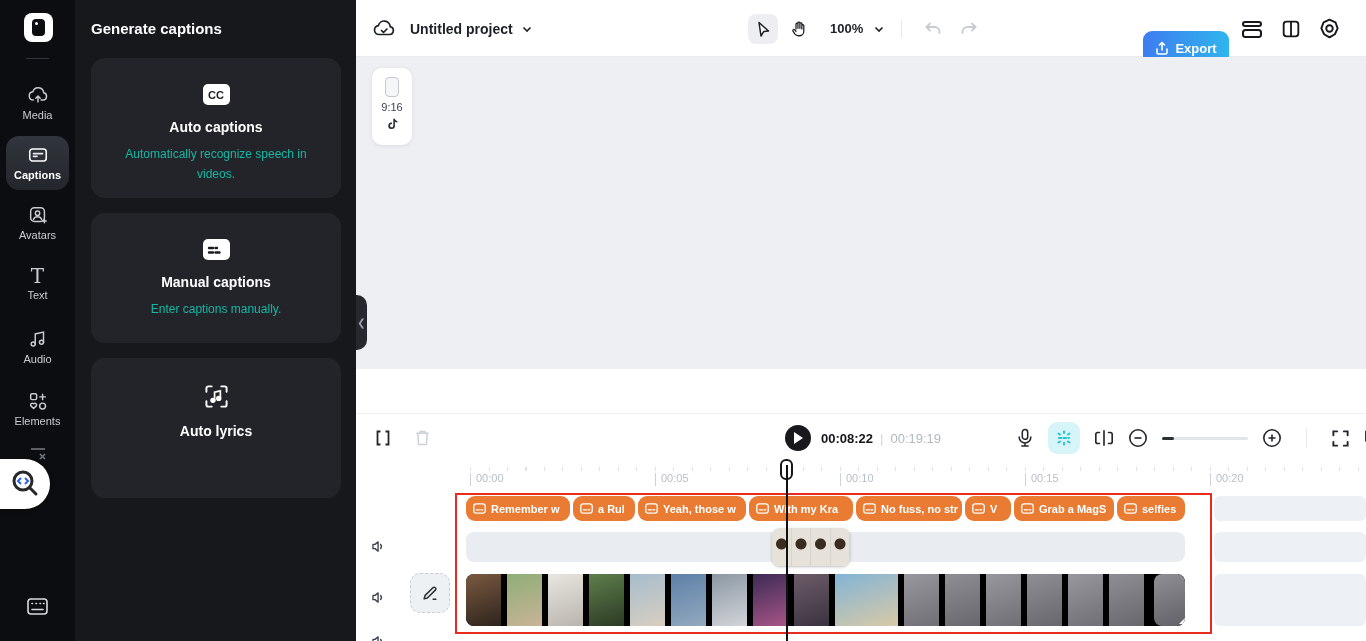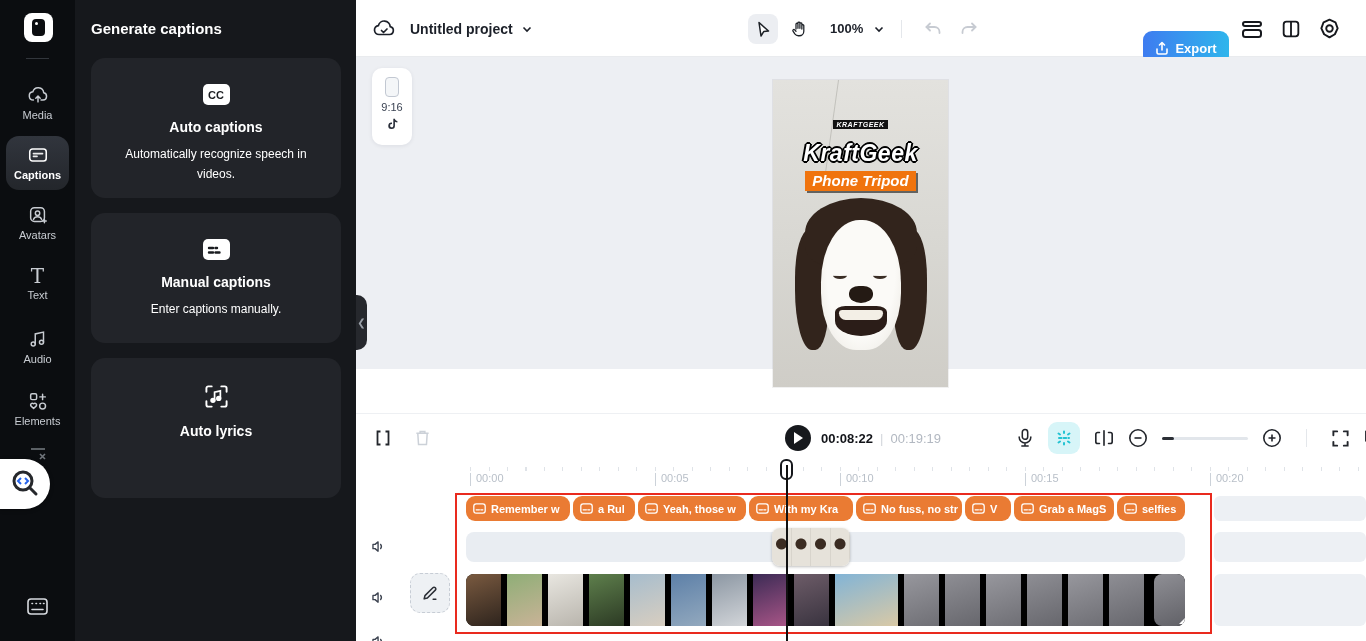--- a/index.html
+++ b/index.html
@@ -21,21 +21,21 @@
   #kbd-icon { position:absolute; left:27px; top:598px; }
   #hidden-item { position:absolute; left:28px; top:446px; opacity:.8; }
   #magnifier-pill { position:absolute; left:0; top:459px; width:50px; height:50px; background:#fff; border-radius:0 25px 25px 0; z-index:40; display:flex; align-items:center; justify-content:center; box-shadow:0 1px 4px rgba(0,0,0,.3); }
 
   
   #panel { position:absolute; left:75px; top:0; width:281px; height:641px; background:#16181c; z-index:20; }
   #panel-title { color:#fff; font-weight:bold; font-size:15px; position:absolute; left:16px; top:20px; }
   .gen-card { position:absolute; left:16px; width:250px; background:#222429; border-radius:14px; text-align:center; cursor:pointer; }
   .gen-card .cico { display:flex; justify-content:center; margin-top:26px; }
   .gen-card .ctitle { color:#fff; font-weight:bold; font-size:14px; margin-top:14px; }
-  .gen-card .cdesc { color:#ffffff; font-size:12px; margin:10px 24px 0 24px; line-height:1.65; }
+  .gen-card .cdesc { color:#14b8a6; font-size:12px; margin:10px 24px 0 24px; line-height:1.65; }
   #collapse-handle { position:absolute; left:356px; top:295px; width:11px; height:55px; background:#26282d; border-radius:0 10px 10px 0; z-index:25; display:flex; align-items:center; justify-content:center; color:#9aa0a8; font-size:10px; cursor:pointer; }
 
   
   #main { position:absolute; left:356px; top:0; width:1010px; height:641px; background:#fff; }
 
   
   #topbar { position:absolute; left:0; top:0; width:1010px; height:57px; background:#fff; border-bottom:1px solid #e9ebee; }
   .tb { position:absolute; top:0; height:57px; display:flex; align-items:center; }
   #project-name { font-weight:bold; font-size:14px; color:#1c2029; margin:0 8px 0 14px; }
   .toolbtn { width:30px; height:30px; border-radius:8px; display:flex; align-items:center; justify-content:center; cursor:pointer; }
@@ -306,37 +306,20 @@
 
   <div id="canvas">
     <div id="ratio-card">
       <div class="phone"></div>
       <span id="ratio-label">9:16</span>
       <svg width="13" height="14" viewBox="0 0 16 16" fill="#2a2f3a">
         <path d="M11 1.5c.3 1.6 1.3 2.6 3 2.8v2c-1.2 0-2.2-.4-3-1v4.9a4.1 4.1 0 1 1-3.6-4.1v2.1a2 2 0 1 0 1.6 2V1.5h2z"></path>
       </svg>
     </div>
 
-    <div id="video-preview">
-      <div id="tile-line"></div>
-      <div class="dogwig" id="ear-l"></div>
-      <div class="dogwig" id="ear-r"></div>
-      <div class="dogwig" id="wig-top"></div>
-      <div id="dog-face">
-        <div class="dog-eye" id="eye-l"></div>
-          <div class="dog-eye" id="eye-r"></div>
-        <div id="dog-nose"></div>
-        <div id="dog-mouth">
-            <div id="dog-teeth"></div>
-          </div>
-      </div>
-      <div class="ov" id="ov-small"><span>KRAFTGEEK</span></div>
-      <div class="ov" id="ov-title">KraftGeek</div>
-      <div class="ov" id="ov-sub"><span>Phone Tripod</span></div>
-    </div>
   </div>
 
   <div id="timeline">
     <div id="tl-toolbar">
       <div class="tlb" style="left:18px; gap:22px;">
         <svg width="18" height="18" viewBox="0 0 18 18" fill="none" stroke="#23262c" stroke-width="1.8">
             <path d="M6.5 2.5h-3v13h3M11.5 2.5h3v13h-3"></path>
           </svg>
         <svg width="17" height="18" viewBox="0 0 18 19" fill="none" stroke="#ccd1d8" stroke-width="1.6">
             <path d="M2.5 4.5h13M6.5 4.5v-2h5v2M4 4.5l.8 12h8.4l.8-12"></path>

